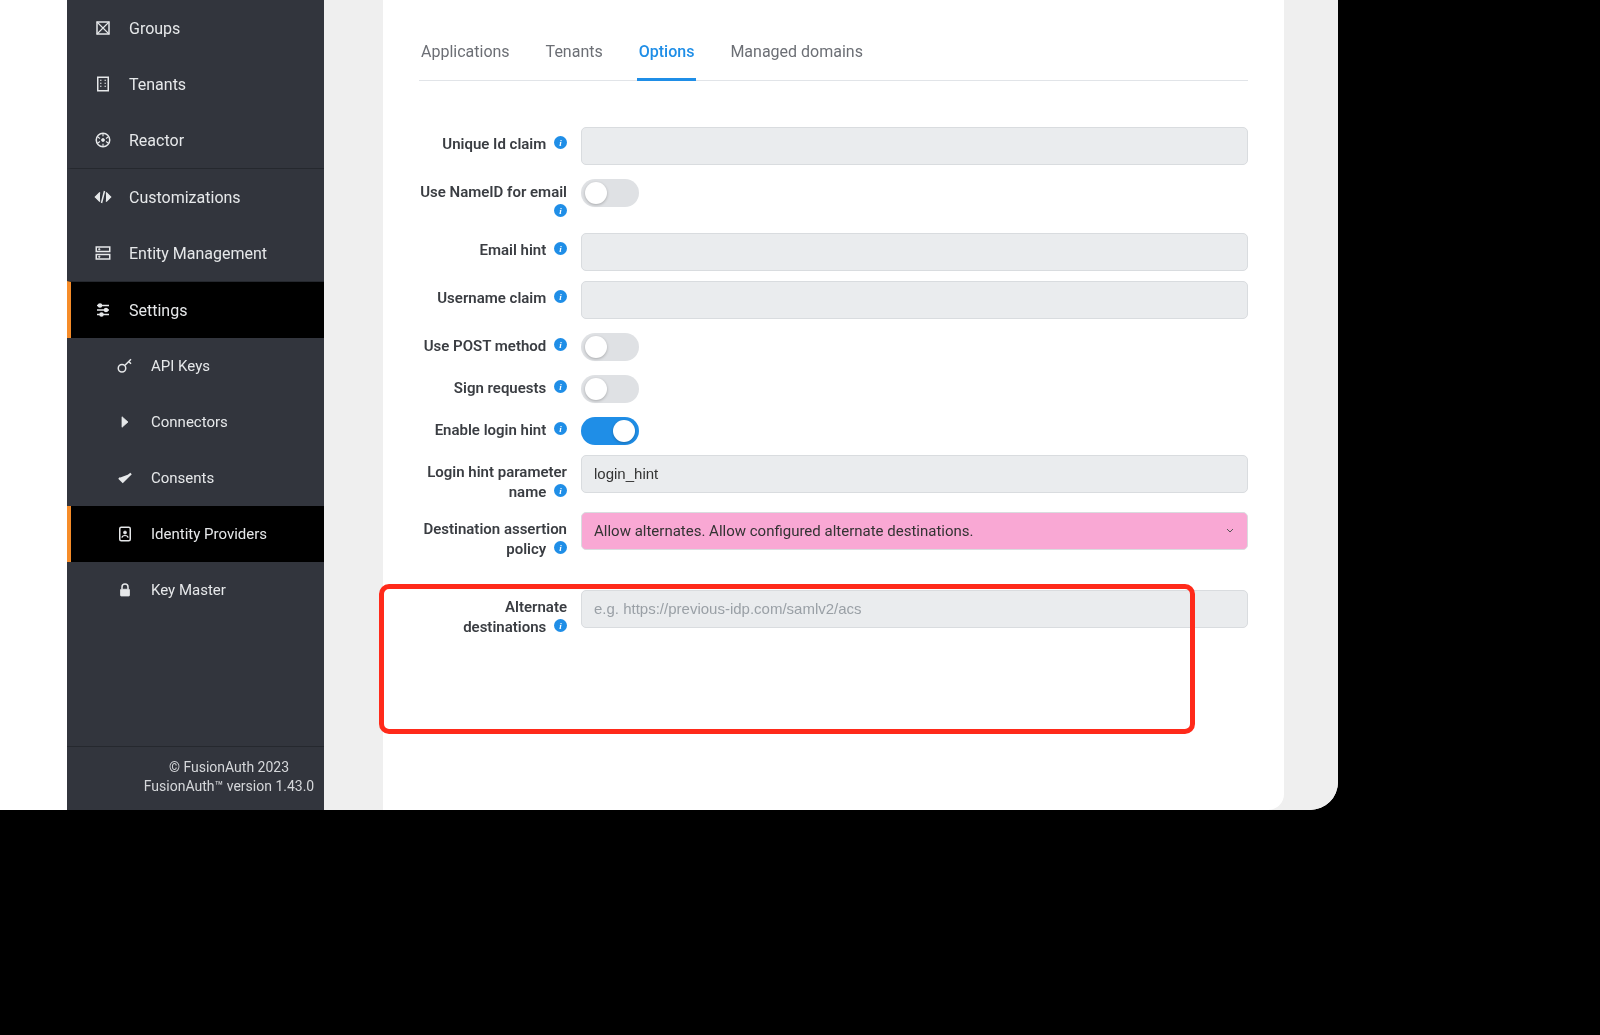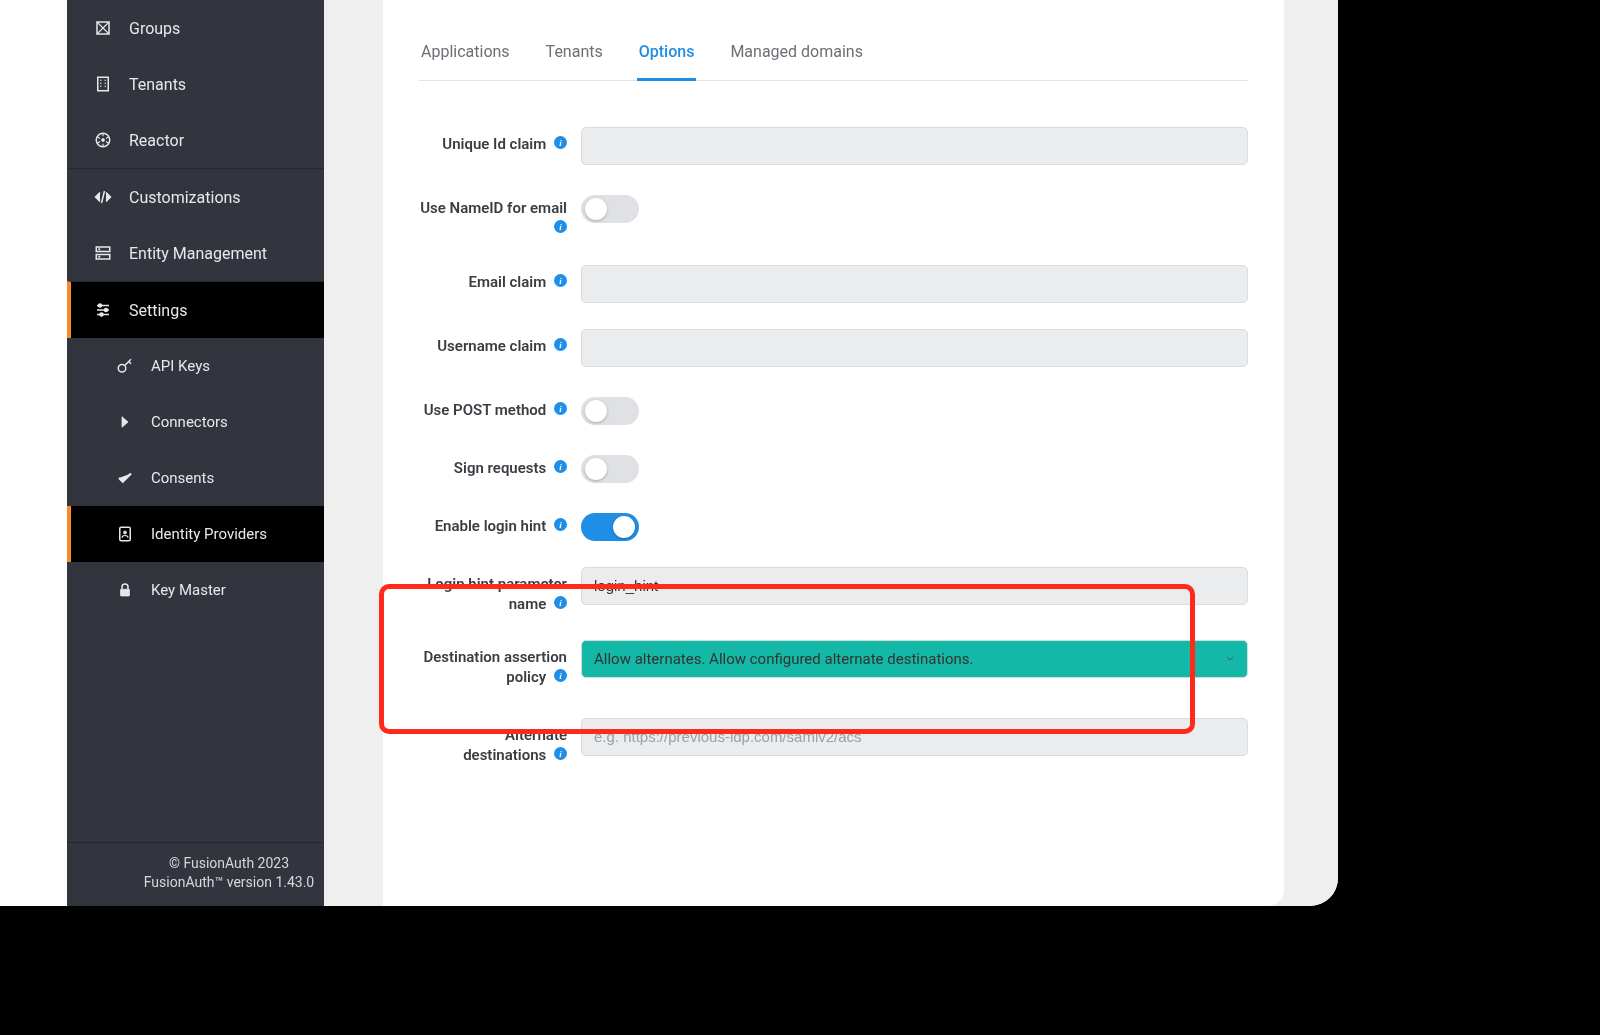--- a/index.html
+++ b/index.html
@@ -1,17 +1,17 @@
 <!DOCTYPE html>
 <html><head>
 <meta charset="utf-8">
 <style>
 * { box-sizing: border-box; margin: 0; padding: 0; }
 body { font-family: -apple-system, BlinkMacSystemFont, "Segoe UI", Roboto, sans-serif; background: #000; overflow: hidden; }
-.app-shell { width: 1338px; height: 906px; background: #fff; display: flex; border-radius: 0 0 28px 0; overflow: hidden; position: relative; }
+.app-shell { width: 1338px; height: 810px; background: #fff; display: flex; border-radius: 0 0 28px 0; overflow: hidden; position: relative; }
 .sidebar { width: 324px; background: #32353d; color: #e6e8ea; display: flex; flex-direction: column; position: relative; left: 67px; }
 .sidebar-spacer { position: absolute; left: 0; top: 0; width: 67px; height: 810px; background: #32353d; }
 .nav { flex: 1; overflow: hidden; }
 .nav-item { display: flex; align-items: center; gap: 16px; padding: 18px 22px; font-size: 16px; color: #e6e8ea; cursor: pointer; position: relative; border-left: 4px solid transparent; }
 .nav-item.section-border { border-top: 1px solid #25282e; }
 .nav-item .chev { margin-left: auto; font-size: 12px; opacity: .8; }
 .nav-item.active { background: #000; border-left-color: #f68c29; }
 .nav-item.sub { padding-left: 44px; font-size: 15px; }
 .nav-item.sub.active { background: #000; border-left-color: #f68c29; }
 .nav-icon { width: 20px; height: 20px; display: inline-flex; align-items: center; justify-content: center; flex-shrink: 0; }
@@ -20,29 +20,29 @@
 .footer .v { margin-top: 3px; }
 
 .main { flex: 1; background: #efefef; position: relative; overflow: hidden; padding-left: 16px; }
 .content-card { position: absolute; top: 0; left: 59px; right: 54px; bottom: 0; background: #fff; padding: 28px 36px 40px 36px; border-radius: 0 0 16px 0; }
 
 .tabs { display: flex; gap: 32px; border-bottom: 1px solid #e1e4e8; }
 .tab { padding: 14px 2px 17px; font-size: 16px; color: #6c6f75; cursor: pointer; border-bottom: 3px solid transparent; margin-bottom: -1px; }
 .tab.active { color: #1f8ee7; border-bottom-color: #1f8ee7; font-weight: 500; }
 
 .form { margin-top: 46px; }
-.row { display: flex; align-items: flex-start; margin-bottom: 26px; }
+.row { display: flex; align-items: flex-start; margin-bottom: 10px; }
 .label-col { width: 162px; text-align: right; padding-right: 14px; padding-top: 7px; font-size: 15px; font-weight: 600; color: #3a3d42; line-height: 1.35; }
 .label-col .info { color: #1f8ee7; margin-left: 4px; cursor: pointer; display: inline-flex; align-items: center; }
 .label-col .info svg { width: 13px; height: 13px; fill: #1f8ee7; }
 .ctrl-col { flex: 1; }
 .text-input { width: 100%; height: 38px; background: #eaecee; border: 1px solid #d9dcdf; border-radius: 5px; padding: 0 12px; font-size: 15px; color: #333; }
 .text-input::placeholder { color: #9aa0a6; }
 .select-wrap { position: relative; }
-.select-input { width: 100%; height: 38px; background: #14b8a6; border: 1px solid #d9dcdf; border-radius: 5px; padding: 0 34px 0 12px; font-size: 15px; color: #333; display: flex; align-items: center; }
+.select-input { width: 100%; height: 38px; background: #f9a8d4; border: 1px solid #d9dcdf; border-radius: 5px; padding: 0 34px 0 12px; font-size: 15px; color: #333; display: flex; align-items: center; }
 .select-chev { position: absolute; right: 12px; top: 50%; transform: translateY(-50%); pointer-events: none; }
 .select-chev svg { width: 12px; height: 12px; stroke: #555; fill: none; stroke-width: 2; }
 
 .toggle { width: 58px; height: 28px; border-radius: 20px; background: #dfe1e4; position: relative; cursor: pointer; margin-top: 4px; }
 .toggle .knob { width: 22px; height: 22px; border-radius: 50%; background: #fff; position: absolute; top: 3px; left: 4px; box-shadow: 0 1px 3px rgba(0,0,0,.25); }
 .toggle.on { background: #1f8ee7; }
 .toggle.on .knob { left: 32px; }
 
 .highlight-box { position: absolute; border: 5px solid #ff2a1a; border-radius: 10px; pointer-events: none; }
 </style>
@@ -212,21 +212,21 @@
                 </svg>
               </span></div>
           <div class="ctrl-col">
               <div class="toggle">
                 <div class="knob"></div>
               </div>
             </div>
         </div>
 
         <div class="row">
-          <div class="label-col"><span>Email claim</span> <span class="info">
+          <div class="label-col"><span>Email hint</span> <span class="info">
                 <svg viewBox="0 0 16 16">
                   <circle cx="8" cy="8" r="8"></circle>
                   <text x="8" y="12" text-anchor="middle" font-size="11" fill="#fff" font-family="serif" font-style="italic">i</text>
                 </svg>
               </span></div>
           <div class="ctrl-col"><input class="text-input" value="" style=""></div>
         </div>
 
         <div class="row">
           <div class="label-col"><span>Username claim</span> <span class="info">

